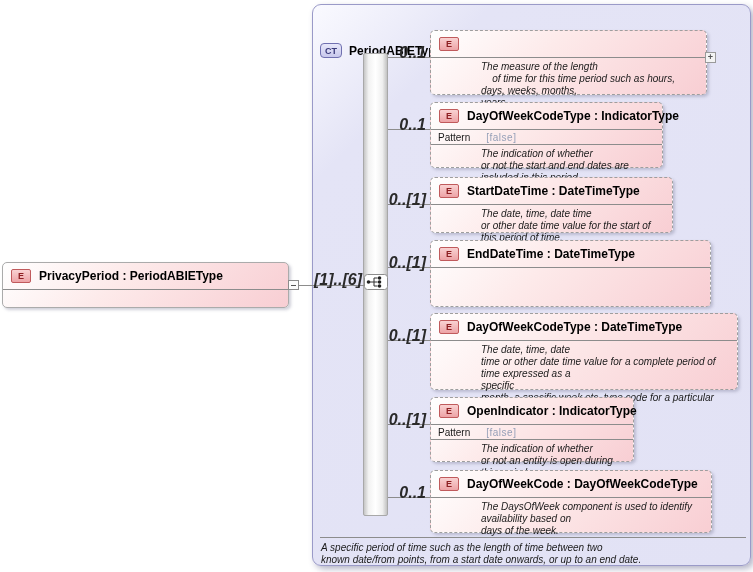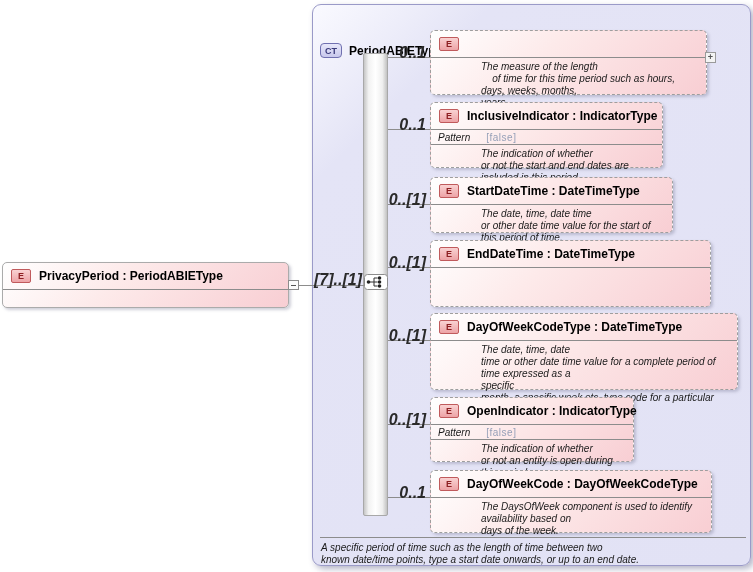--- a/index.html
+++ b/index.html
@@ -64,21 +64,21 @@
   }
   .elem-title { font-size:12px; font-weight:bold; color:#000; white-space:nowrap; }
   .elem-desc {
     padding:3px 7px 0 7px; font-size:10px; font-style:italic; color:#1a1a1a;
     line-height:12px; white-space:pre-wrap;margin-left:43px;
   }
   .pattern-row {
     height:15px; display:flex; align-items:center; padding:0 7px;
     border-bottom:1px solid #8c8c8c;
   }
-  .pattern-label { font-size:10px; font-style:italic; color:#1a1a1a; }
+  .pattern-label { font-size:10px; color:#1a1a1a; }
   .pattern-value { font-size:10px; color:#96a0b8; margin-left:16px; letter-spacing:0.5px; }
 
   
   .hline { position:absolute; height:1px; background:#8c8c8c; z-index:3; }
   .main-line { left:298px; top:285px; width:66px; }
   .l0 { left:388px; top:57px;  width:42px; }
   .l1 { left:388px; top:129px; width:42px; }
   .l2 { left:388px; top:204px; width:42px; }
   .l3 { left:388px; top:267px; width:42px; }
   .l4 { left:388px; top:340px; width:42px; }
@@ -115,21 +115,21 @@
 
 <div class="canvas">
 
   <div class="ct-box">
     <div class="ct-header">
       <span class="ct-icon">CT</span>
       <span class="ct-title">PeriodABIEType</span>
     </div>
     <div class="ct-footer-divider"></div>
     <div class="ct-footer">A specific period of time such as the length of time between two
-known date/time points, type a start date onwards, or up to an end date.</div>
+known date/from points, from a start date onwards, or up to an end date.</div>
   </div>
 
   <div class="vbar"></div>
   <div class="seq-icon">
     <svg width="24" height="16" viewBox="0 0 24 16">
       <rect x="0.5" y="0.5" width="23" height="15" rx="3" fill="#ffffff" stroke="#8c8c8c"></rect>
       <line x1="6" y1="8" x2="10" y2="8" stroke="#333" stroke-width="1"></line>
       <line x1="10" y1="4" x2="10" y2="12" stroke="#333" stroke-width="1"></line>
       <line x1="10" y1="4" x2="13.5" y2="4" stroke="#333" stroke-width="1"></line>
       <line x1="10" y1="8" x2="13.5" y2="8" stroke="#333" stroke-width="1"></line>
@@ -144,21 +144,21 @@
   <div class="elem root-elem">
     <div class="elem-header">
       <span class="e-icon">E</span>
       <span class="elem-title">PrivacyPeriod : PeriodABIEType</span>
     </div>
   </div>
   <div class="collapse-handle">
       <span class="dash"></span>
     </div>
   <div class="hline main-line"></div>
-  <div class="card main-card">[7]..[1]</div>
+  <div class="card main-card">[1]..[6]</div>
 
   <div class="hline l0"></div>
   <div class="hline l1"></div>
   <div class="hline l2"></div>
   <div class="hline l3"></div>
   <div class="hline l4"></div>
   <div class="hline l5"></div>
   <div class="hline l6"></div>
 
   <div class="card k0">0..1</div>
@@ -175,21 +175,21 @@
     </div>
     <div class="elem-desc">The measure of the length
     of time for this time period such as hours, days, weeks, months,
 years.</div>
   </div>
   <div class="expand-handle">+</div>
 
   <div class="elem child c1">
     <div class="elem-header">
       <span class="e-icon">E</span>
-      <span class="elem-title">InclusiveIndicator : IndicatorType</span>
+      <span class="elem-title">DayOfWeekCodeType : IndicatorType</span>
     </div>
     <div class="pattern-row">
       <span class="pattern-label">Pattern</span>
       <span class="pattern-value">[false]</span>
     </div>
     <div class="elem-desc">The indication of whether
 or not the start and end dates are included in this period.</div>
   </div>
 
   <div class="elem child c2">

